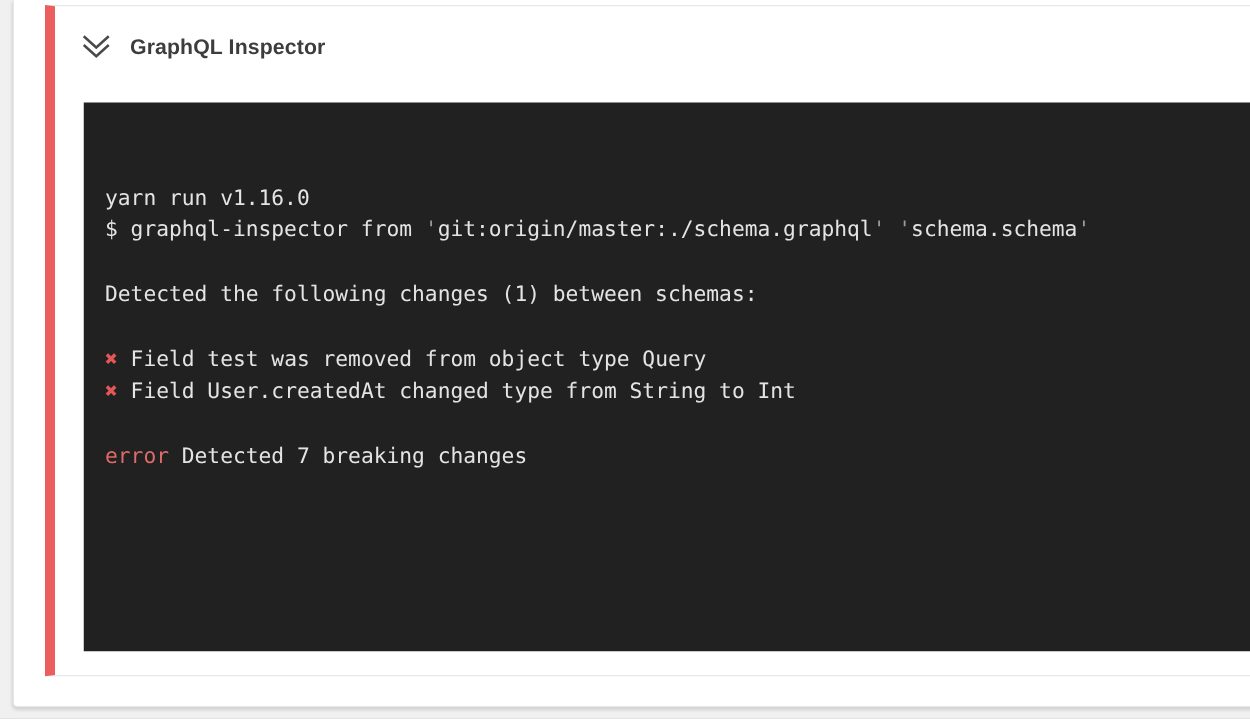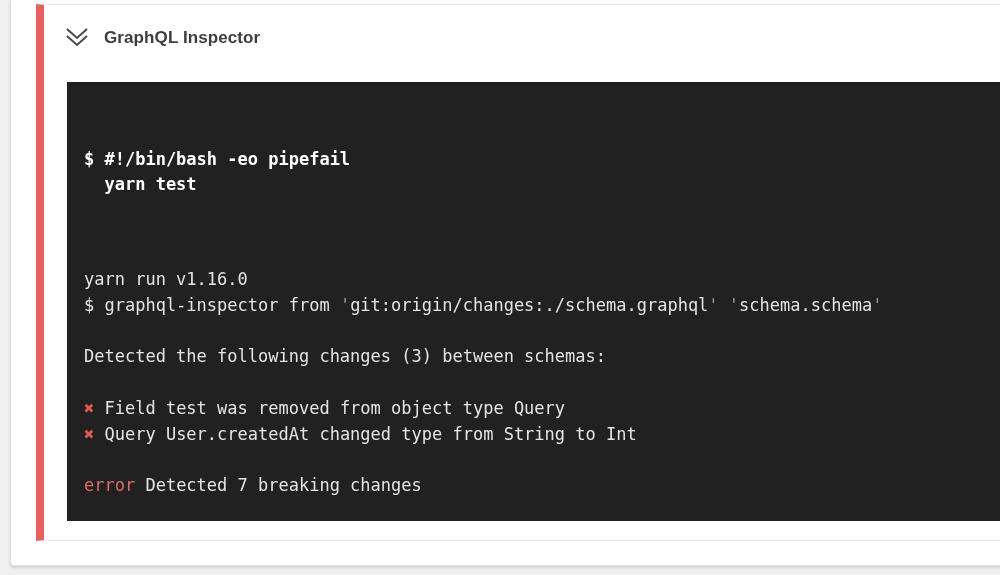--- a/index.html
+++ b/index.html
@@ -90,29 +90,27 @@
         <span class="chev">
           <svg width="26" height="23" viewBox="0 0 26 23" xmlns="http://www.w3.org/2000/svg">
             <path d="M3 3 L13 12 L23 3" fill="none" stroke="#4a4a4a" stroke-width="2" stroke-linejoin="miter"></path>
             <path d="M3 10 L13 19 L23 10" fill="none" stroke="#4a4a4a" stroke-width="2" stroke-linejoin="miter"></path>
           </svg>
         </span>
         <span class="step-title">GraphQL Inspector</span>
       </div>
 
       <div class="terminal">
-        <div class="cmd">$ #!/bin/bash -eo pipefail
-  yarn test</div>
         <div class="out"><span>yarn run v1.16.0</span>
-<span>$ graphql-inspector from </span><span class="seg-dim">'</span><span>git:origin/changes:./schema.graphql</span><span class="seg-dim">'</span><span> </span><span class="seg-dim">'</span><span>schema.schema</span><span class="seg-dim">'</span>
+<span>$ graphql-inspector from </span><span class="seg-dim">'</span><span>git:origin/master:./schema.graphql</span><span class="seg-dim">'</span><span> </span><span class="seg-dim">'</span><span>schema.schema</span><span class="seg-dim">'</span>
 
-<span>Detected the following changes (3) between schemas:</span>
+<span>Detected the following changes (1) between schemas:</span>
 
 <span class="seg-cross">✖</span><span> Field test was removed from object type Query</span>
-<span class="seg-cross">✖</span><span> Query User.createdAt changed type from String to Int</span>
+<span class="seg-cross">✖</span><span> Field User.createdAt changed type from String to Int</span>
 
 <span class="seg-error">error</span><span> Detected 7 breaking changes</span>
 
 
 
 
 </div>
       </div>
 
     </div>

